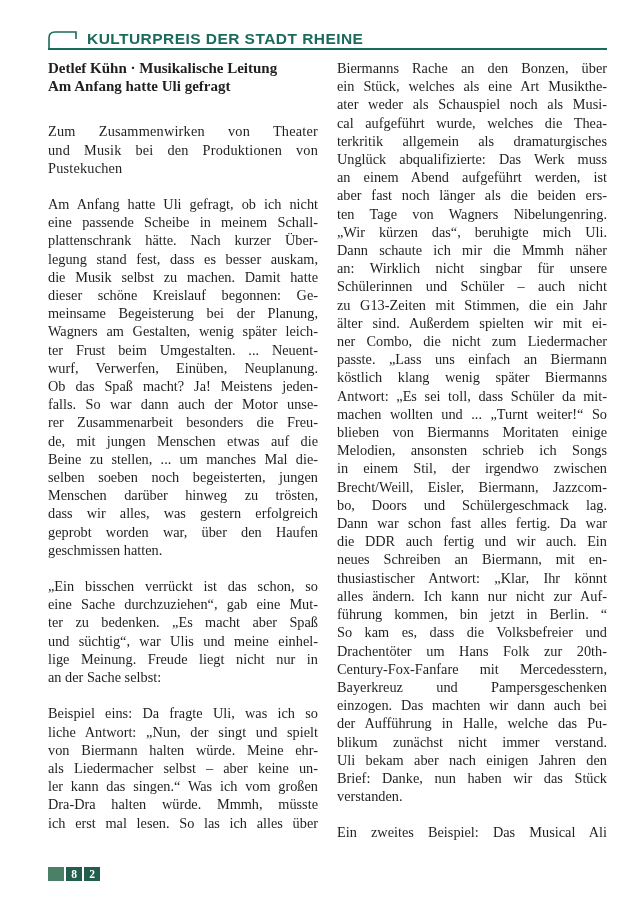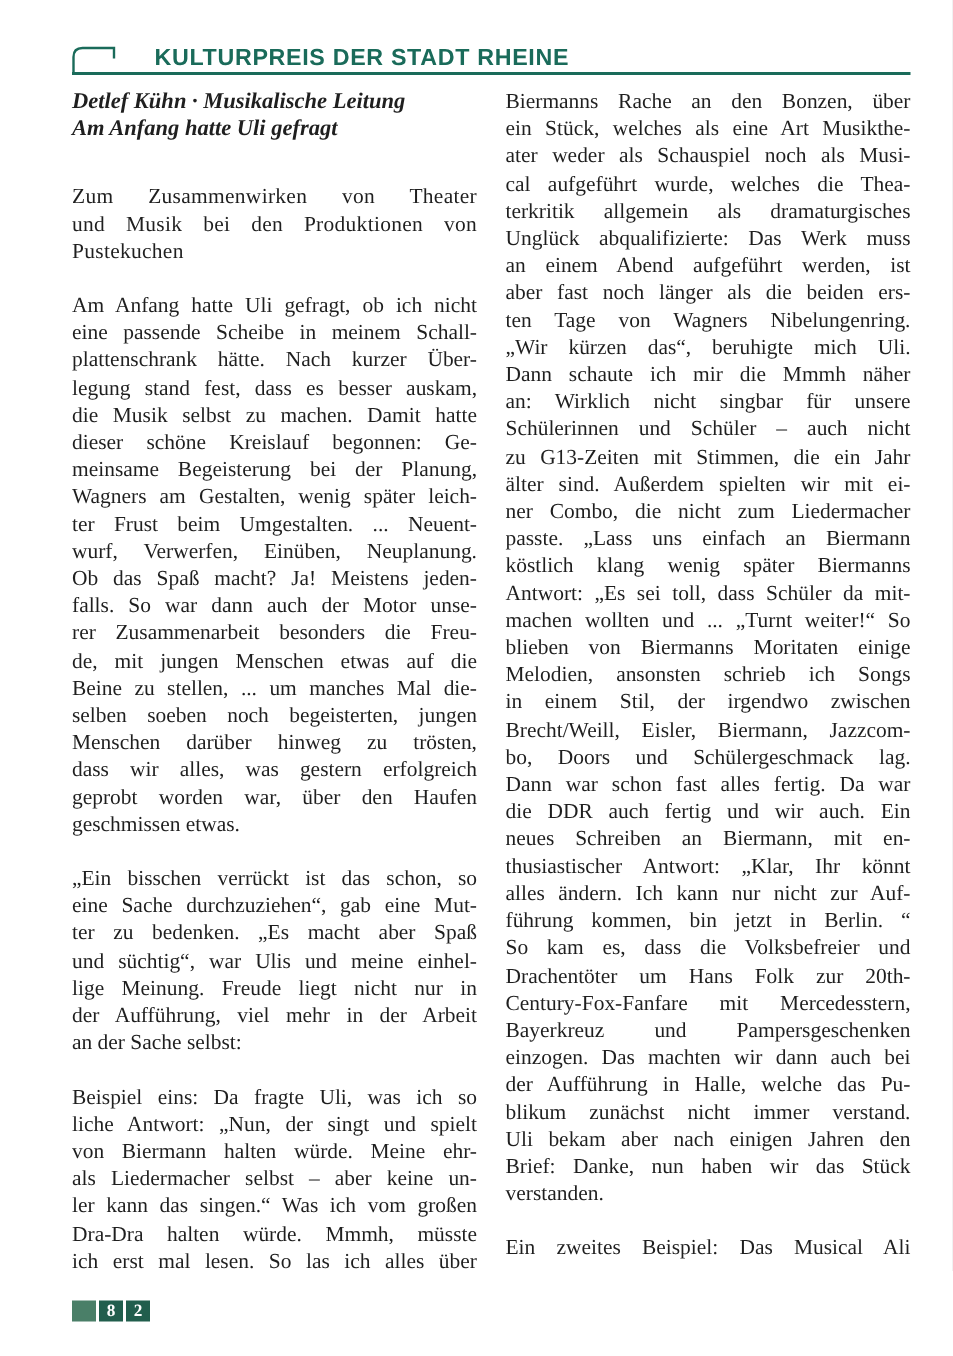--- a/index.html
+++ b/index.html
@@ -8,21 +8,21 @@
     width:635px;height:904px;
     background:#ffffff;
     font-family:"Liberation Serif", serif;
     color:#1f1f1f;
     overflow:hidden;
     margin:0 auto;
   }
   
   .hdr-tab{position:absolute;left:48px;top:29px;}
   .hdr-title{
-    position:absolute;left:103px;top:30px;
+    position:absolute;left:87px;top:30px;
     font-family:"Liberation Sans", sans-serif;
     font-weight:bold;font-size:15.5px;letter-spacing:.45px;
     color:#1a6b5a;white-space:nowrap;
   }
   .hdr-rule{
     position:absolute;left:48px;top:48px;width:559px;height:2px;
     background:#1a6b5a;
   }
   
   .cols{
@@ -31,21 +31,21 @@
   }
   .col{width:270px;flex:0 0 270px;}
   .line{
     font-size:14.3px;line-height:18.2px;
     text-align:justify;text-align-last:justify;
   }
   .line.last{text-align-last:left;}
   .line.plain{text-align:left;text-align-last:left;}
   .block{margin-bottom:18px;}
   .b-byline{font-weight:bold;margin-bottom:27px;}
-  .b-byline .line{font-size:15px;font-style:italic;}
+  .b-byline .line{font-size:15px;}
   .b-subheading{font-weight:normal;}
   .b-subheading .line{letter-spacing:.2px;}
   
   .footer{position:absolute;left:48px;top:867px;display:flex;}
   .pm{
     display:inline-block;width:16px;height:14px;margin-right:2px;
     font-family:"Liberation Serif", serif;font-weight:bold;
     font-size:11.5px;line-height:14px;text-align:center;color:#ffffff;
   }
   .pm-solid{background:#4a7f68;}
@@ -88,29 +88,28 @@
           <div class="line">wurf, Verwerfen, Einüben, Neuplanung.</div>
           <div class="line">Ob das  Spaß macht? Ja! Meistens jeden-</div>
           <div class="line">falls.  So war dann auch der Motor unse-</div>
           <div class="line">rer Zusammenarbeit besonders die Freu-</div>
           <div class="line">de, mit jungen Menschen etwas auf die</div>
           <div class="line">Beine zu stellen, ... um manches Mal die-</div>
           <div class="line">selben soeben noch begeisterten, jungen</div>
           <div class="line">Menschen darüber hinweg zu trösten,</div>
           <div class="line">dass wir alles, was gestern erfolgreich</div>
           <div class="line">geprobt worden war, über den Haufen</div>
-          <div class="line last">geschmissen etwas.</div>
+          <div class="line last">geschmissen hatten.</div>
         </div>
         <div class="block b-body">
           <div class="line">„Ein bisschen verrückt ist das schon, so</div>
           <div class="line">eine Sache durchzuziehen“, gab eine Mut-</div>
           <div class="line">ter zu bedenken.  „Es macht aber Spaß</div>
           <div class="line">und süchtig“, war Ulis und meine einhel-</div>
           <div class="line">lige Meinung.  Freude liegt nicht nur in</div>
-          <div class="line">der Aufführung, viel mehr in der Arbeit</div>
           <div class="line last">an der Sache selbst:</div>
         </div>
         <div class="block b-body">
           <div class="line">Beispiel eins: Da fragte Uli, was ich so</div>
           <div class="line">liche Antwort:  „Nun, der singt und spielt</div>
           <div class="line">von Biermann halten würde. Meine ehr-</div>
           <div class="line">als Liedermacher selbst – aber keine un-</div>
           <div class="line">ler kann das singen.“ Was ich vom großen</div>
           <div class="line">Dra-Dra halten würde.  Mmmh, müsste</div>
           <div class="line">ich erst mal lesen. So las ich alles über</div>

